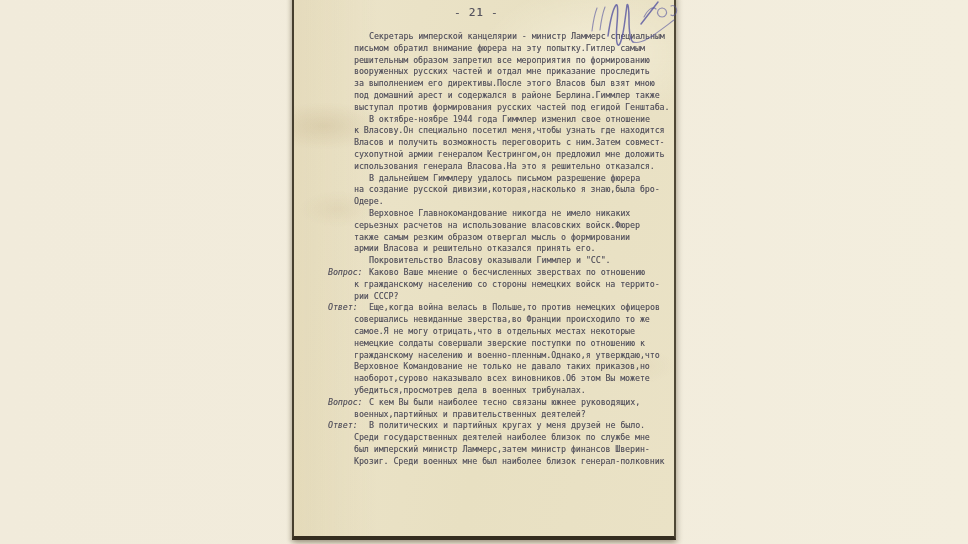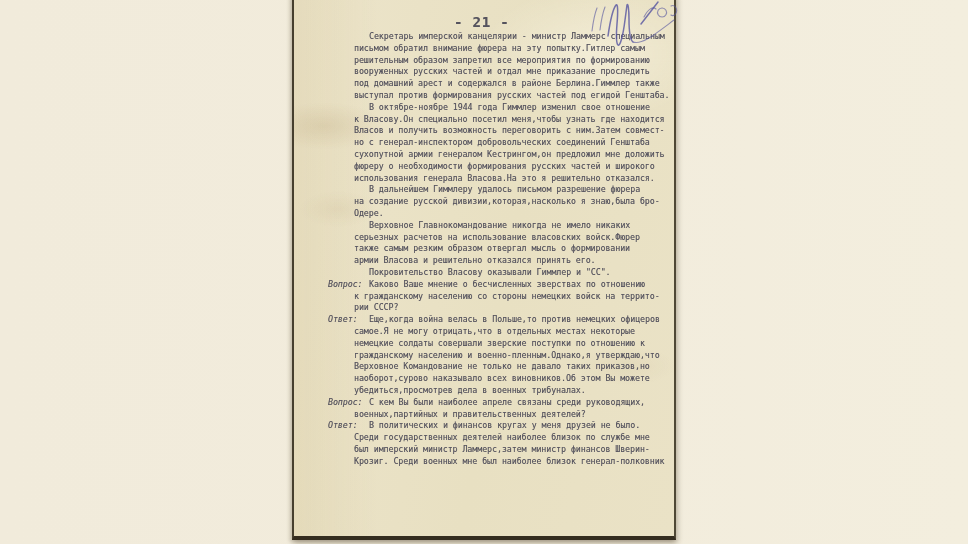--- a/index.html
+++ b/index.html
@@ -24,24 +24,23 @@
     box-shadow:2px 3px 5px rgba(60,45,20,.28), -2px 2px 4px rgba(60,45,20,.22);
     background:
       radial-gradient(ellipse 85px 34px at 30px 132px, rgba(146,114,60,.14), transparent 70%),
       radial-gradient(ellipse 55px 26px at 44px 215px, rgba(146,114,60,.08), transparent 70%),
       radial-gradient(ellipse 70px 28px at 332px 372px, rgba(146,114,60,.07), transparent 70%),
       radial-gradient(ellipse 150px 90px at 300px 60px, rgba(255,251,238,.45), transparent 75%),
       linear-gradient(90deg, rgba(186,164,104,.14), rgba(186,164,104,0) 22%),
       linear-gradient(100deg,#ece4ca 0%,#e8e0c2 55%,#eae2c6 100%);
   }
   .pageno{
-    position:absolute;left:160px;top:20px;
-    font-size:14px;color:var(--ink);letter-spacing:.8px;
+    position:absolute;left:160px;top:12px;
+    font-size:11px;color:var(--ink);letter-spacing:.8px;
     text-shadow:.2px .2px .6px rgba(80,78,90,.5);
-    font-weight:bold;
   }
   .text-col{
     position:absolute;left:60px;top:37px;width:316px;
     font-size:8.2px;line-height:11.8px;color:var(--ink);
     text-shadow:.2px .2px .55px rgba(80,78,90,.5);
   }
   .block{position:relative;}
   .line{white-space:pre;height:11.8px;overflow:visible;}
   .line.first{padding-left:15px;}
   .qa-label{position:absolute;left:-26px;top:0;white-space:pre;font-style:italic;}
@@ -53,30 +52,29 @@
 <body>
 
 <div class="page">
   <div class="pageno">- 21 -</div>
   <div class="text-col">
       <div class="block">
         <div class="line first">Секретарь имперской канцелярии - министр Ламмерс специальным</div>
         <div class="line">письмом обратил внимание фюрера на эту попытку.Гитлер самым</div>
         <div class="line">решительным образом запретил все мероприятия по формированию</div>
         <div class="line">вооруженных русских частей и отдал мне приказание проследить</div>
+        <div class="line">за выполнением его директивы.После этого Власов был взят мною</div>
         <div class="line">под домашний арест и содержался в районе Берлина.Гиммлер также</div>
         <div class="line">выступал против формирования русских частей под егидой Генштаба.</div>
       </div>
       <div class="block">
         <div class="line first">В октябре-ноябре 1944 года Гиммлер изменил свое отношение</div>
         <div class="line">к Власову.Он специально посетил меня,чтобы узнать где находится</div>
         <div class="line">Власов и получить возможность переговорить с ним.Затем совмест-</div>
-        <div class="line">но с генерал-инспектором добровольческих соединений Генштаба</div>
         <div class="line">сухопутной армии генералом Кестрингом,он предложил мне доложить</div>
-        <div class="line">фюреру о необходимости формирования русских частей и широкого</div>
         <div class="line">использования генерала Власова.На это я решительно отказался.</div>
       </div>
       <div class="block">
         <div class="line first">В дальнейшем Гиммлеру удалось письмом разрешение фюрера</div>
         <div class="line">на создание русской дивизии,которая,насколько я знаю,была бро-</div>
         <div class="line">Одере.</div>
       </div>
       <div class="block">
         <div class="line first">Верховное Главнокомандование никогда не имело никаких</div>
         <div class="line">серьезных расчетов на использование власовских войск.Фюрер</div>
@@ -88,35 +86,36 @@
       </div>
       <div class="block">
         <span class="qa-label">Вопрос:</span>
         <div class="line first">Каково Ваше мнение о бесчисленных зверствах по отношению</div>
         <div class="line">к гражданскому населению со стороны немецких войск на террито-</div>
         <div class="line">рии СССР?</div>
       </div>
       <div class="block">
         <span class="qa-label">Ответ:</span>
         <div class="line first">Еще,когда война велась в Польше,то против немецких офицеров</div>
+        <div class="line">совершались невиданные зверства,во Франции происходило то же</div>
         <div class="line">самое.Я не могу отрицать,что в отдельных местах некоторые</div>
         <div class="line">немецкие солдаты совершали зверские поступки по отношению к</div>
         <div class="line">гражданскому населению и военно-пленным.Однако,я утверждаю,что</div>
         <div class="line">Верховное Командование не только не давало таких приказов,но</div>
         <div class="line">наоборот,сурово наказывало всех виновников.Об этом Вы можете</div>
         <div class="line">убедиться,просмотрев дела в военных трибуналах.</div>
       </div>
       <div class="block">
         <span class="qa-label">Вопрос:</span>
-        <div class="line first">С кем Вы были наиболее апреле связаны среди руководящих,</div>
+        <div class="line first">С кем Вы были наиболее тесно связаны южнее руководящих,</div>
         <div class="line">военных,партийных и правительственных деятелей?</div>
       </div>
       <div class="block">
         <span class="qa-label">Ответ:</span>
-        <div class="line first">В политических и финансов кругах у меня друзей не было.</div>
+        <div class="line first">В политических и партийных кругах у меня друзей не было.</div>
         <div class="line">Среди государственных деятелей наиболее близок по службе мне</div>
         <div class="line">был имперский министр Ламмерс,затем министр финансов Шверин-</div>
         <div class="line">Крозиг. Среди военных мне был наиболее близок генерал-полковник</div>
       </div>
     </div>
 </div>
 
 <svg class="handmark" width="96" height="52" viewBox="0 0 96 52">
   <path class="thin" d="M8,31 C9,23 11,13 13,8"></path>
   <path class="thin" d="M16,30 C17,22 19,12 21,7"></path>

